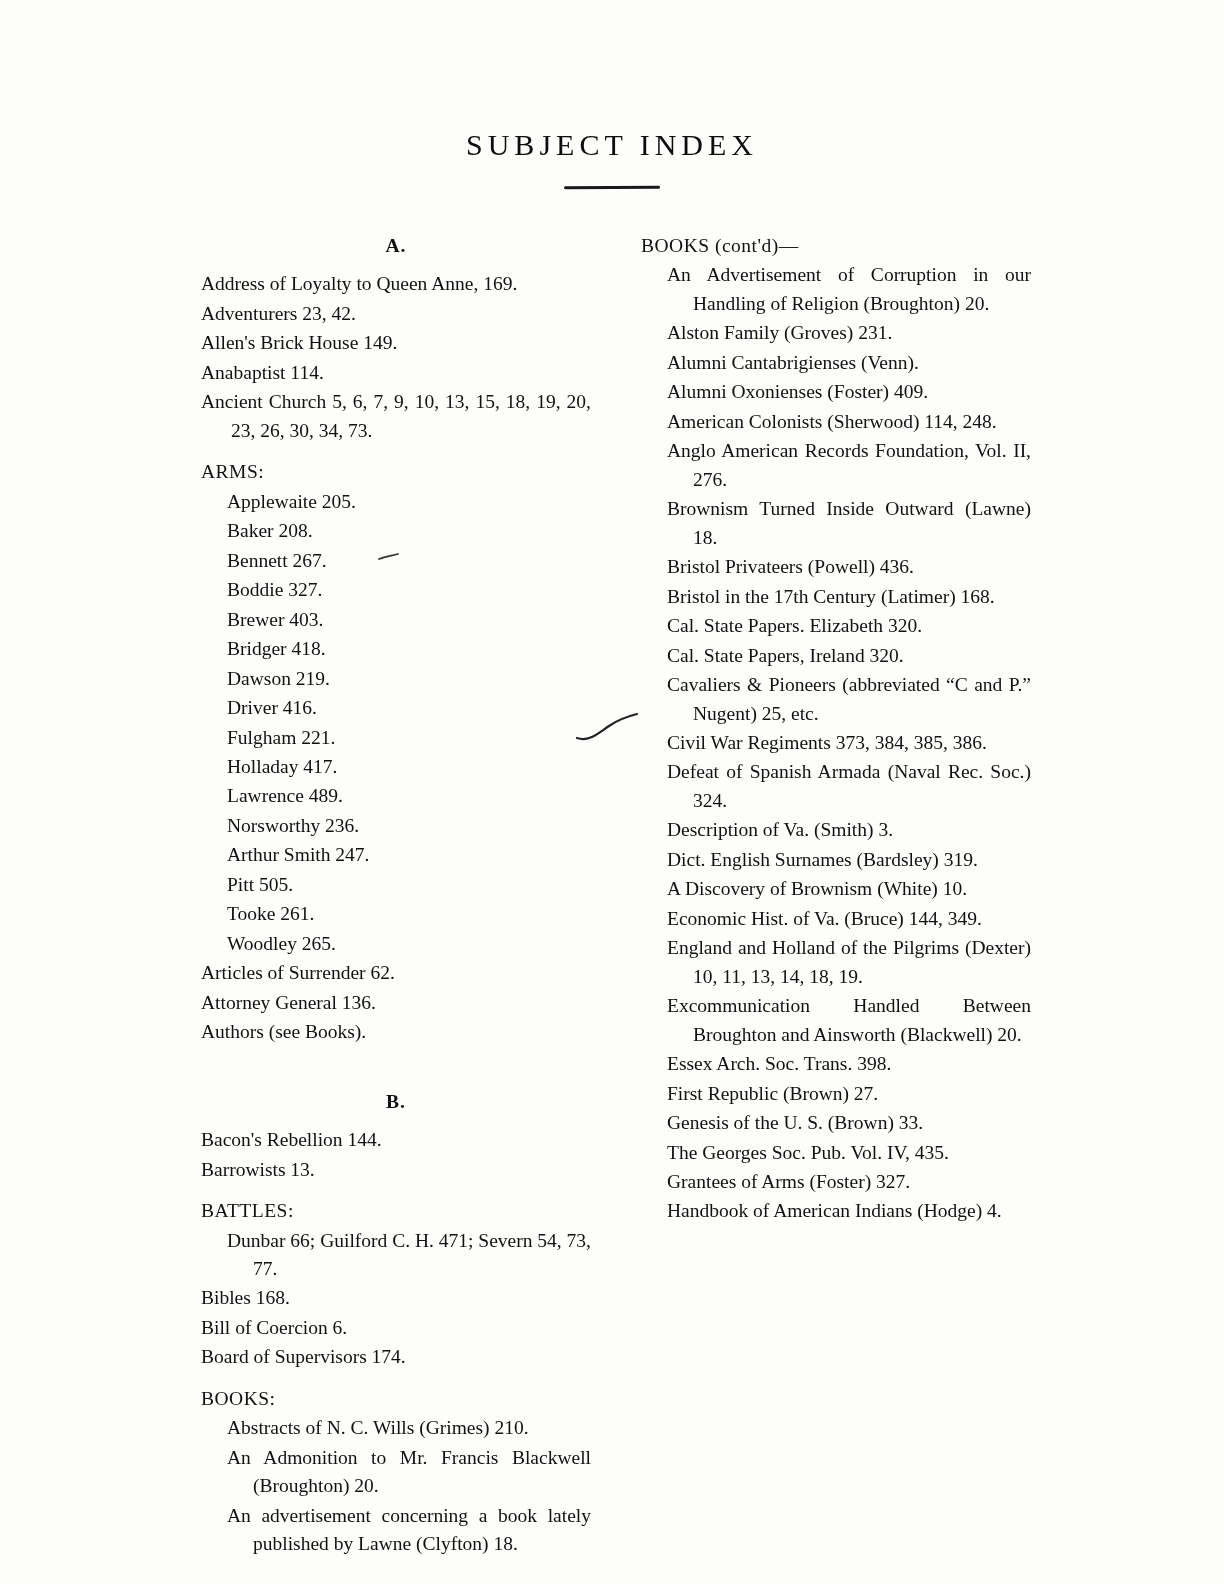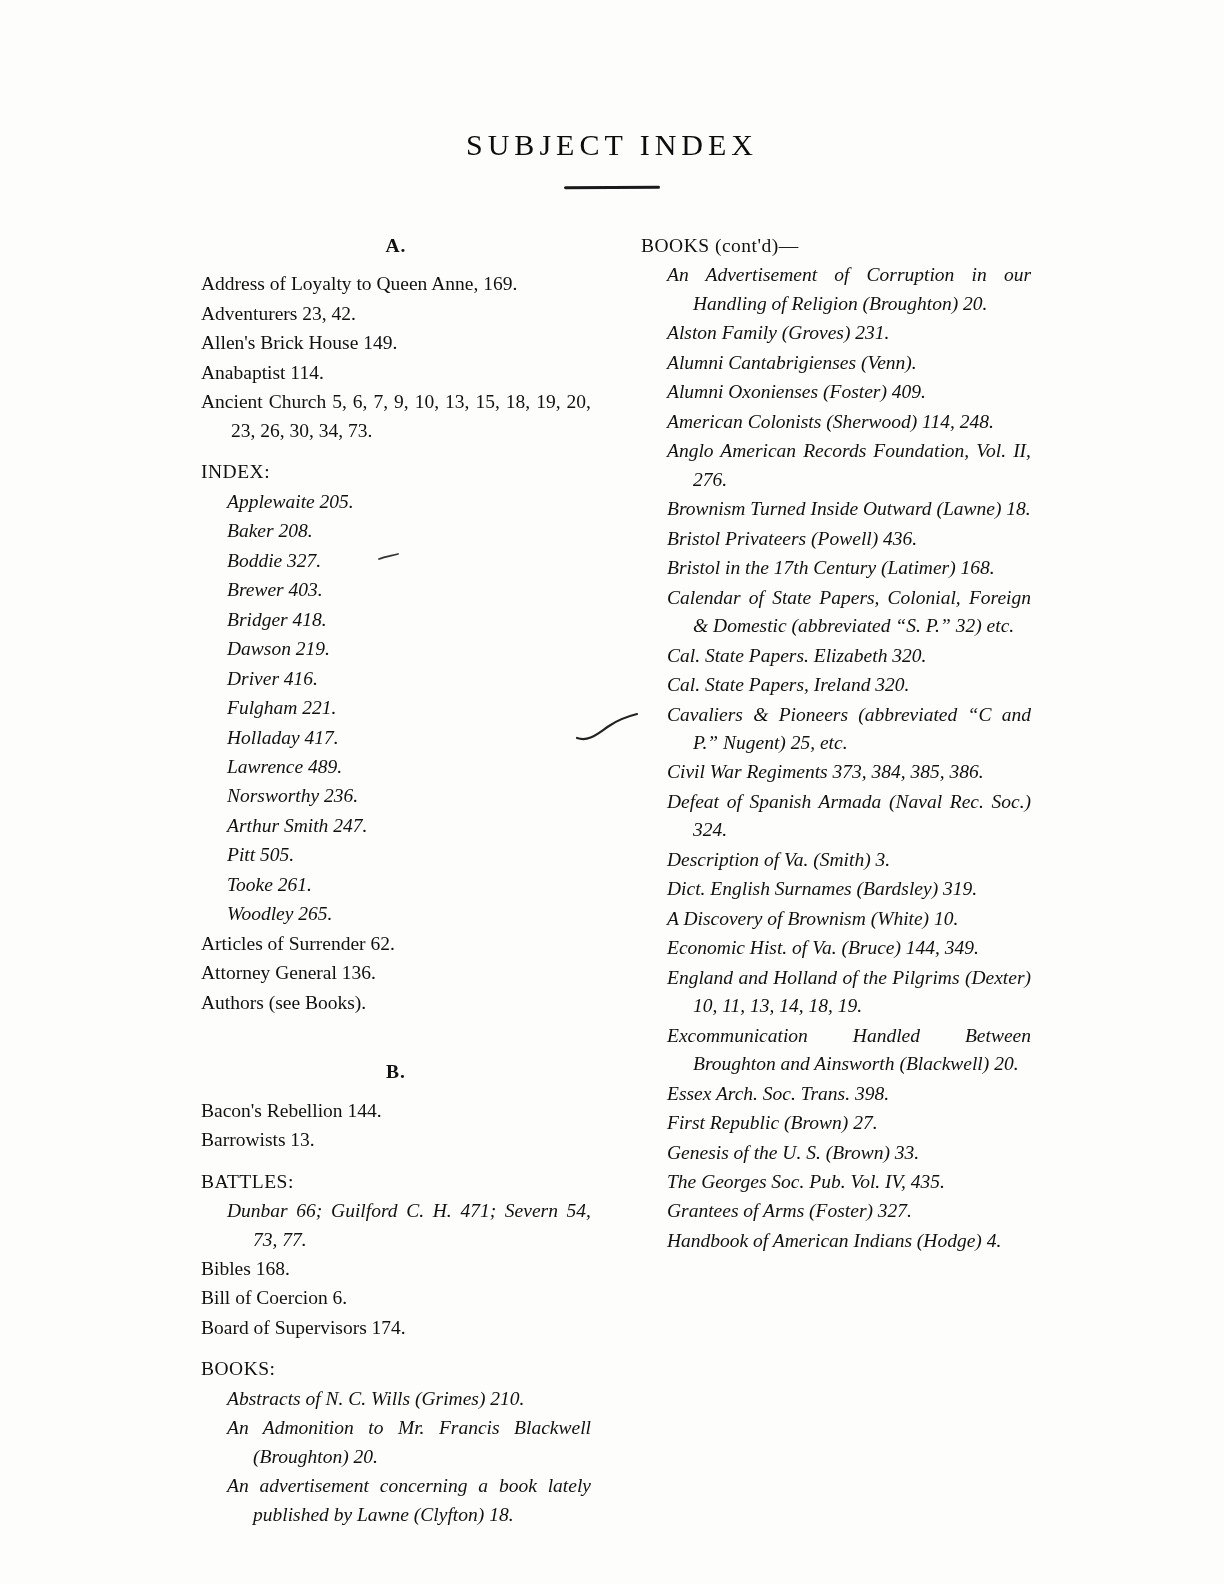--- a/index.html
+++ b/index.html
@@ -68,21 +68,20 @@
     text-justify: inter-word;
   }
   .entry.head {
     padding-left: 0;
     text-indent: 0;
     letter-spacing: 0.5px;
   }
   .entry.sub {
     padding-left: 52px;
     text-indent: -26px;
-    font-style: italic;
   }
   .spacer-sm { height: 12px; }
   .spacer-lg { height: 40px; }
 
   .squiggle {
     position: absolute;
     left: 575px;
     top: 712px;
     width: 80px;
     height: 34px;
@@ -107,23 +106,24 @@
 
   <div class="columns">
     <div class="col col-left" id="left-col">
         <div class="section-letter">A.</div>
         <p class="entry">Address of Loyalty to Queen Anne, 169.</p>
         <p class="entry">Adventurers 23, 42.</p>
         <p class="entry">Allen's Brick House 149.</p>
         <p class="entry">Anabaptist 114.</p>
         <p class="entry">Ancient Church 5, 6, 7, 9, 10, 13, 15, 18, 19, 20, 23, 26, 30, 34, 73.</p>
         <div class="spacer-sm"></div>
-        <p class="entry head">INDEX:</p>
+        <p class="entry head">ARMS:</p>
         <p class="entry sub">Applewaite 205.</p>
         <p class="entry sub">Baker 208.</p>
+        <p class="entry sub">Bennett 267.</p>
         <p class="entry sub">Boddie 327.</p>
         <p class="entry sub">Brewer 403.</p>
         <p class="entry sub">Bridger 418.</p>
         <p class="entry sub">Dawson 219.</p>
         <p class="entry sub">Driver 416.</p>
         <p class="entry sub">Fulgham 221.</p>
         <p class="entry sub">Holladay 417.</p>
         <p class="entry sub">Lawrence 489.</p>
         <p class="entry sub">Norsworthy 236.</p>
         <p class="entry sub">Arthur Smith 247.</p>
@@ -153,21 +153,20 @@
         <p class="entry head">BOOKS (cont'd)—</p>
         <p class="entry sub">An Advertisement of Corruption in our Handling of Religion (Broughton) 20.</p>
         <p class="entry sub">Alston Family (Groves) 231.</p>
         <p class="entry sub">Alumni Cantabrigienses (Venn).</p>
         <p class="entry sub">Alumni Oxonienses (Foster) 409.</p>
         <p class="entry sub">American Colonists (Sherwood) 114, 248.</p>
         <p class="entry sub">Anglo American Records Foundation, Vol. II, 276.</p>
         <p class="entry sub">Brownism Turned Inside Outward (Lawne) 18.</p>
         <p class="entry sub">Bristol Privateers (Powell) 436.</p>
         <p class="entry sub">Bristol in the 17th Century (Latimer) 168.</p>
-        <p class="entry sub">Calendar of State Papers, Colonial, Foreign &amp; Domestic (abbreviated “S. P.” 32) etc.</p>
         <p class="entry sub">Cal. State Papers. Elizabeth 320.</p>
         <p class="entry sub">Cal. State Papers, Ireland 320.</p>
         <p class="entry sub">Cavaliers &amp; Pioneers (abbreviated “C and P.” Nugent) 25, etc.</p>
         <p class="entry sub">Civil War Regiments 373, 384, 385, 386.</p>
         <p class="entry sub">Defeat of Spanish Armada (Naval Rec. Soc.) 324.</p>
         <p class="entry sub">Description of Va. (Smith) 3.</p>
         <p class="entry sub">Dict. English Surnames (Bardsley) 319.</p>
         <p class="entry sub">A Discovery of Brownism (White) 10.</p>
         <p class="entry sub">Economic Hist. of Va. (Bruce) 144, 349.</p>
         <p class="entry sub">England and Holland of the Pilgrims (Dexter) 10, 11, 13, 14, 18, 19.</p>

